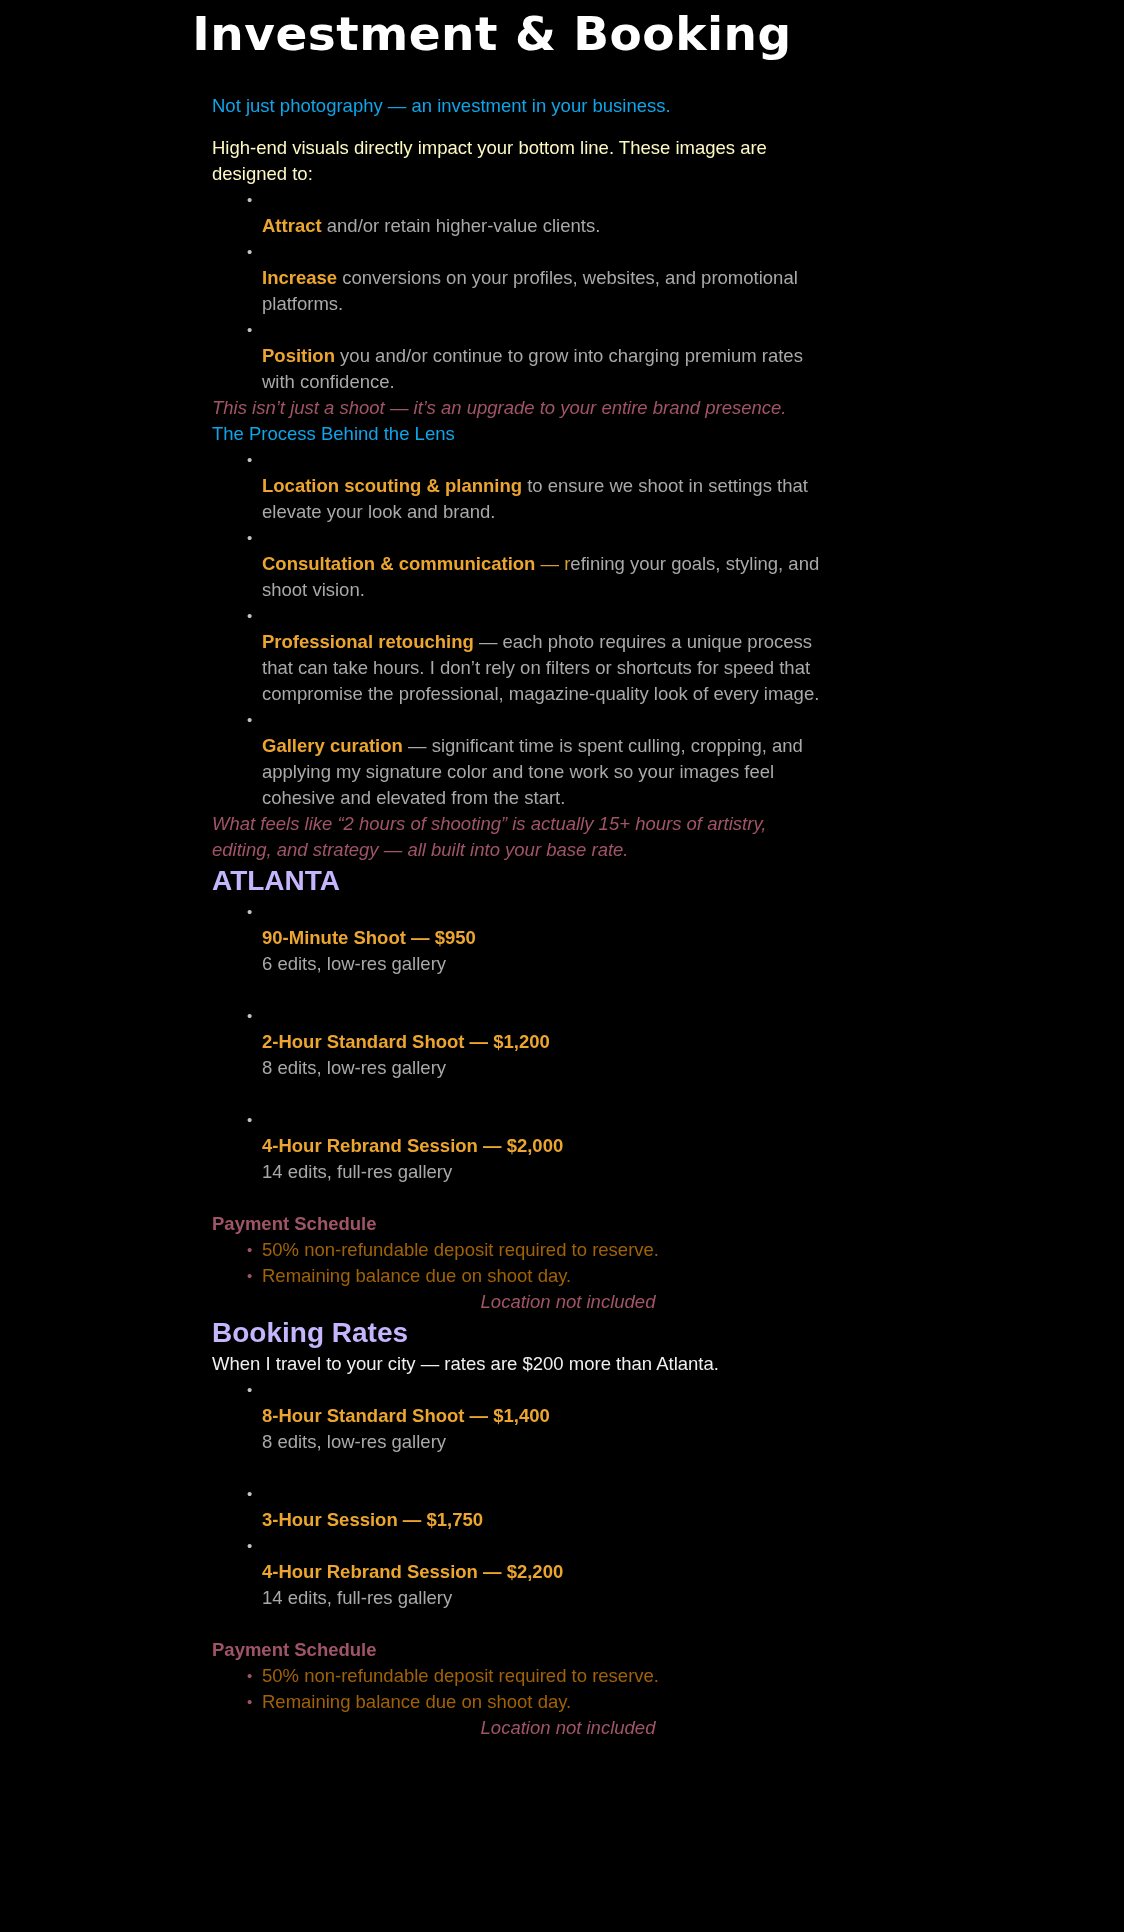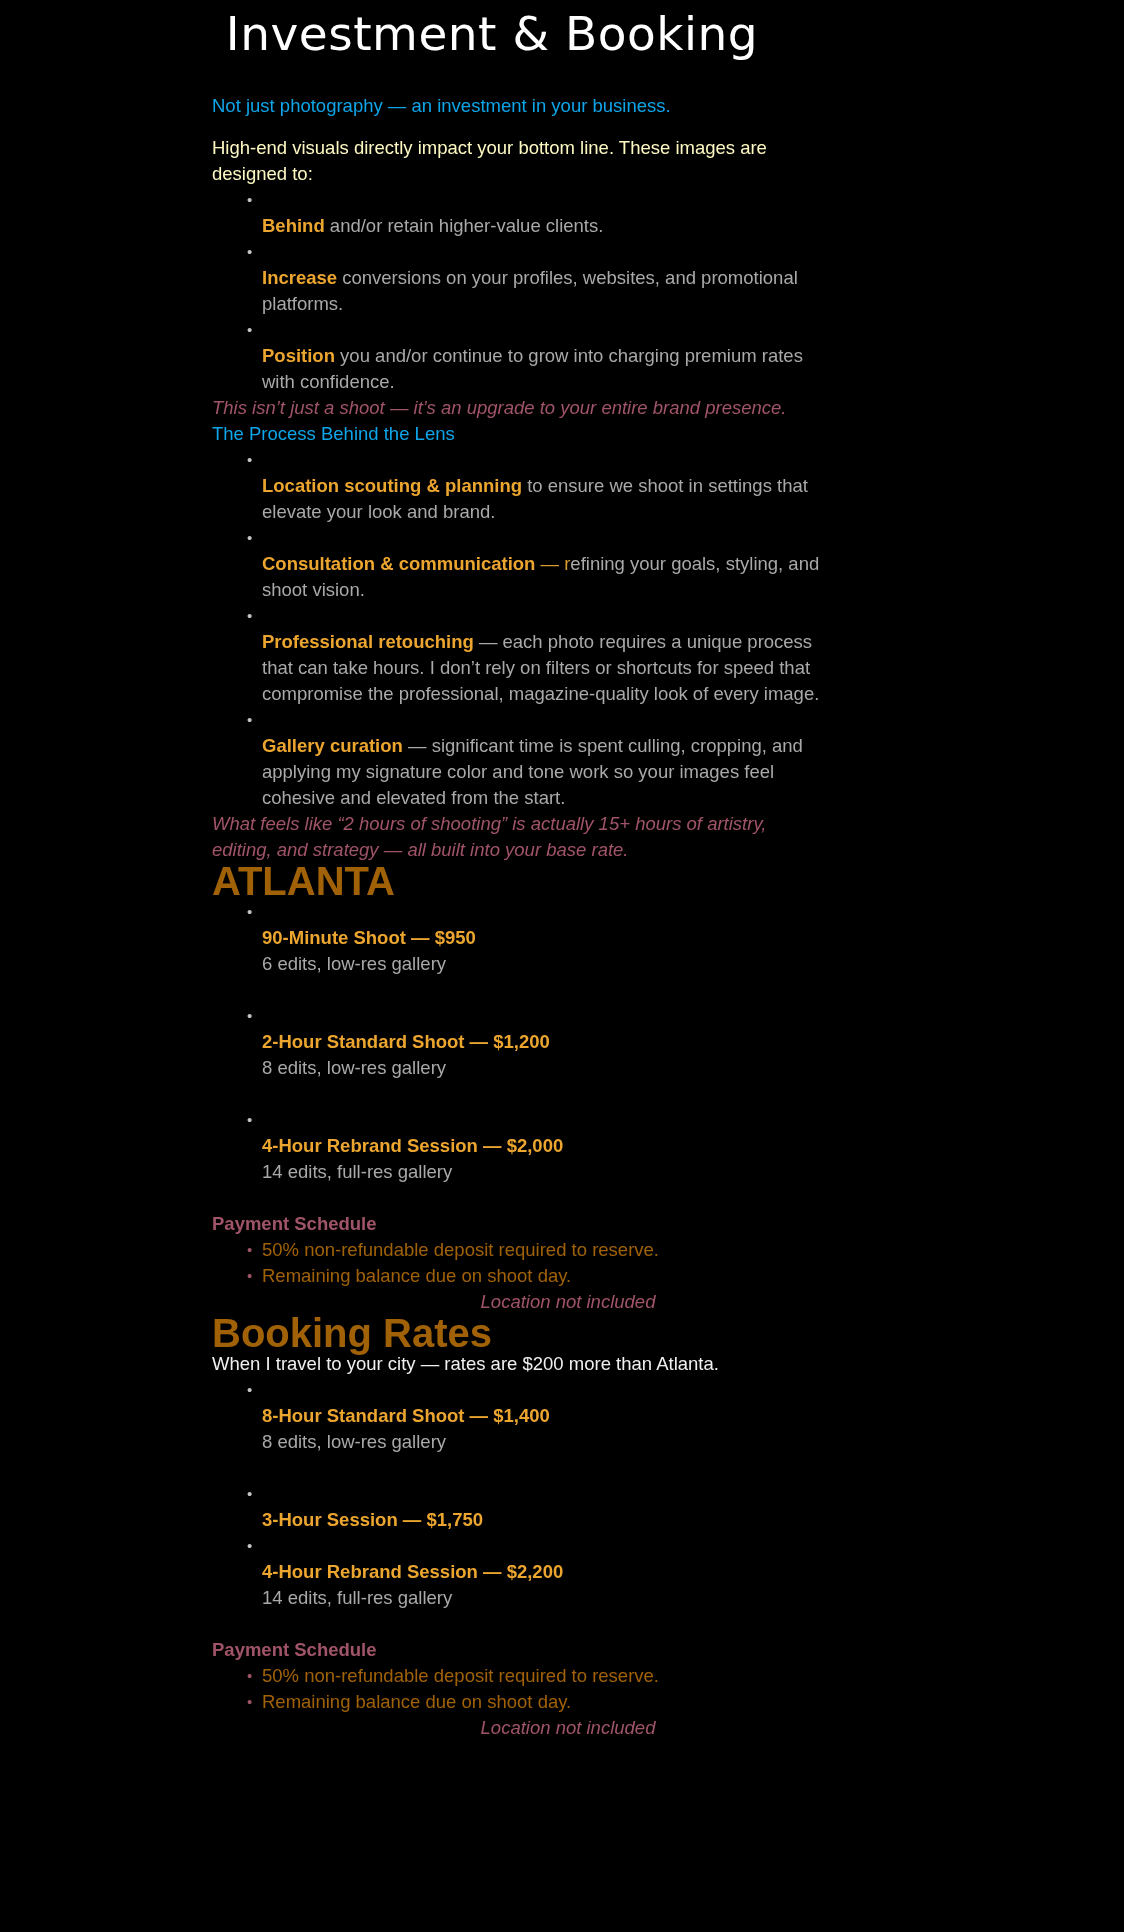--- a/index.html
+++ b/index.html
@@ -5,21 +5,21 @@
   html, body { margin: 0; padding: 0; }
   body {
     width: 1124px; height: 1932px;
     background: #000000;
     overflow: hidden;
     font-family: "Liberation Sans", sans-serif;
   }
   .page-title {
     margin-top: 6px;
     font-family: "DejaVu Sans", sans-serif;
-    font-weight: 400;
+    font-weight: 700;
     font-size: 47px;
     line-height: 56px;
     letter-spacing: 0.5px;
     color: #ffffff;
     text-align: center;
     width: 984px;
   }
   .content {
     margin-left: 212px;
     width: 712px;
@@ -50,23 +50,23 @@
 
   .pkg-sub { display: block; color: #a9a9a9; font-weight: 400; }
 
   .tagline {
     font-style: italic;
     color: #a05468;
     white-space: pre-line;
   }
   .big-heading {
     font-weight: 700;
-    font-size: 40px;
+    font-size: 28px;
     line-height: 36px;
-    color: #a16207;
+    color: #c4b5fd;
   }
   .sub-white { color: #f0f0f0; }
   .pay-heading { color: #a05468; font-weight: 700; }
   .loc-note {
     text-align: center;
     font-style: italic;
     color: #a05468;
   }
 
   
@@ -96,21 +96,21 @@
 <div class="content">
 
   <p class="m-intro">
     <span class="block-line rose-bold">Not just photography — an investment in your business.</span>
     <span class="block-line orange">High-end visuals directly impact your bottom line. These images are
 designed to:</span>
   </p>
 
   <ul class="dot-list m-valuelist">
     <li>
-      <span class="lead">Behind</span><span> and/or retain higher-value clients.</span>
+      <span class="lead">Attract</span><span> and/or retain higher-value clients.</span>
     </li>
     <li>
       <span class="lead">Increase</span><span> conversions on your profiles, websites, and promotional
 platforms.</span>
     </li>
     <li>
       <span class="lead">Position</span><span> you and/or continue to grow into charging premium rates
 with confidence.</span>
     </li>
   </ul>

